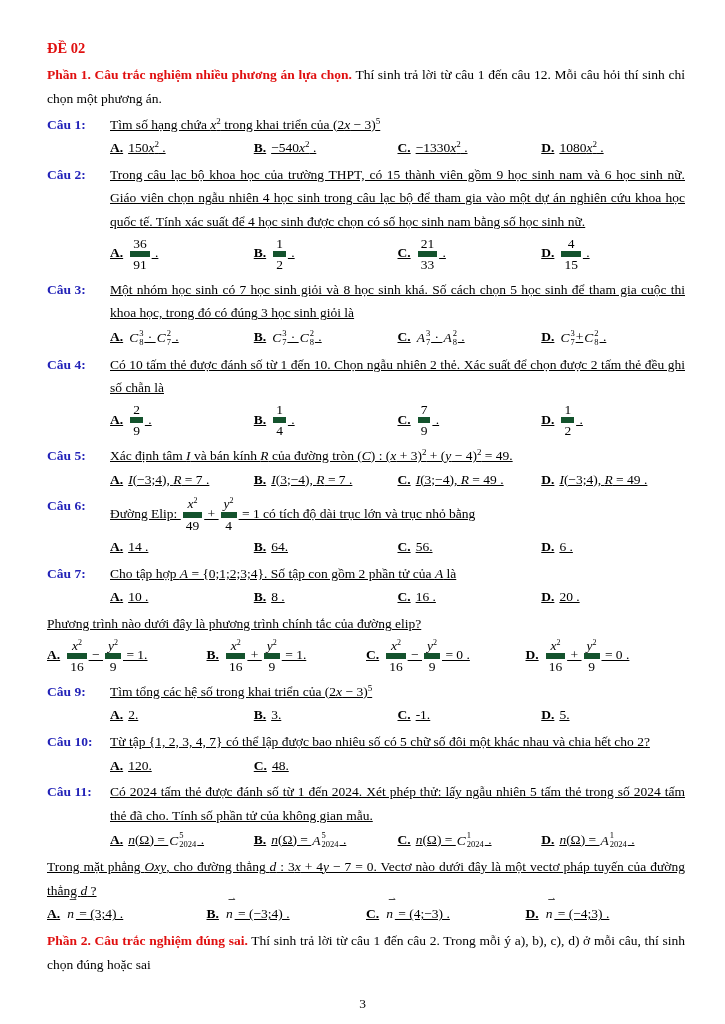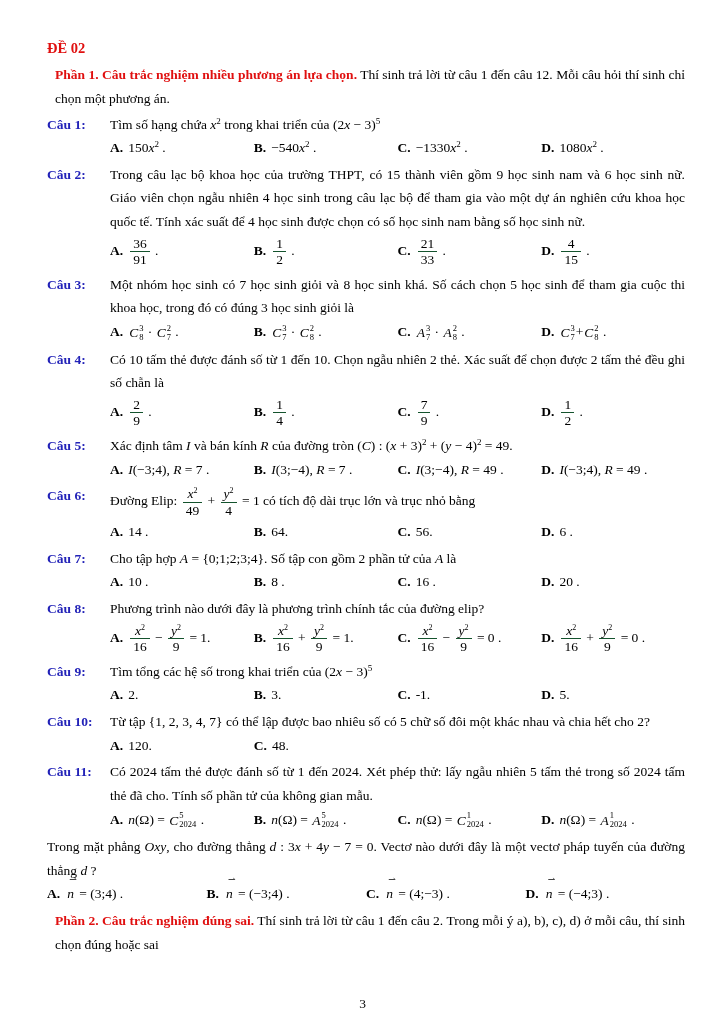--- a/index.html
+++ b/index.html
@@ -5,33 +5,33 @@
   :root{ --red:#e01010; --blue:#2323b8; }
   html,body{margin:0;padding:0;background:#fff;}
   body{width:725px;height:1024px;overflow:hidden;}
   .page{
     position:relative;width:725px;height:1024px;box-sizing:border-box;
     padding:38px 40px 0 47px;
     font-family:"Liberation Serif","DejaVu Serif",serif;
     font-size:13.5px;color:#000;
   }
   .title{font-weight:bold;color:var(--red);font-size:14.5px;margin:0 0 5px 0;line-height:1.4;}
-  .part-heading{margin:0 0 2px 8px;text-align:justify;line-height:1.75;}
+  .part-heading{margin:0 0 2px 0;text-align:justify;line-height:1.75;}
   .red{color:var(--red);font-weight:bold;}
   .question{display:flex;margin:0 0 3px 0;}
   .qlabel{flex:0 0 63px;color:var(--blue);font-weight:bold;line-height:1.75;}
-  .qcontent{flex:1;min-width:0;}
+  .qcontent{flex:1;min-width:0;text-decoration:underline;}
   .qbody{text-align:justify;line-height:1.75;}
   .opts{display:grid;grid-template-columns:repeat(4,1fr);line-height:1.75;align-items:center;}
   .opt{white-space:nowrap;}
   .optlabel{font-weight:bold;margin-right:5px;}
   .mi{font-style:italic;}
   sup{font-size:9px;line-height:0;}
   .frac{display:inline-flex;flex-direction:column;text-align:center;vertical-align:middle;margin:2px 2px;line-height:1.15;}
-  .frac .num{border-bottom:1px solid #14532d;padding:0 3px;}
+  .frac .num{border-bottom:6px solid #14532d;padding:0 3px;}
   .frac .den{padding:0 3px;}
   .frac sup{font-size:8px;}
   .cs{display:inline-flex;align-items:center;margin:0 1px;vertical-align:middle;}
   .cs .stack{display:inline-flex;flex-direction:column;font-size:8.5px;line-height:1.1;margin-left:1px;}
   .vec{position:relative;display:inline-block;margin:0 2px;}
   .vec .arr{position:absolute;top:-7px;left:2px;font-size:9px;line-height:1;}
   .footer{position:absolute;left:0;right:0;bottom:12px;text-align:center;}
 </style>
 </head>
 <body>
@@ -198,21 +198,20 @@
           <div class="qbody"><span>Cho tập hợp </span><span class="mi">A</span><span> = {0;1;2;3;4}. Số tập con gồm 2 phần tử của </span><span class="mi">A</span><span> là</span></div>
           <div class="opts">
             <span class="opt"><span class="optlabel">A.</span><span class="optbody"><span>10 .</span></span></span>
             <span class="opt"><span class="optlabel">B.</span><span class="optbody"><span>8 .</span></span></span>
             <span class="opt"><span class="optlabel">C.</span><span class="optbody"><span>16 .</span></span></span>
             <span class="opt"><span class="optlabel">D.</span><span class="optbody"><span>20 .</span></span></span>
           </div>
         </div>
       </div>
       <div class="question">
-        <span class="qlabel">Câu 8:</span>
         <div class="qcontent">
           <div class="qbody"><span>Phương trình nào dưới đây là phương trình chính tắc của đường elip?</span></div>
           <div class="opts">
             <span class="opt"><span class="optlabel">A.</span><span class="optbody"><span class="frac">
                   <span class="num"><span class="mi">x</span><sup>2</sup></span>
                   <span class="den"><span>16</span></span>
                 </span><span> − </span><span class="frac">
                   <span class="num"><span class="mi">y</span><sup>2</sup></span>
                   <span class="den"><span>9</span></span>
                 </span><span> = 1.</span></span></span>

